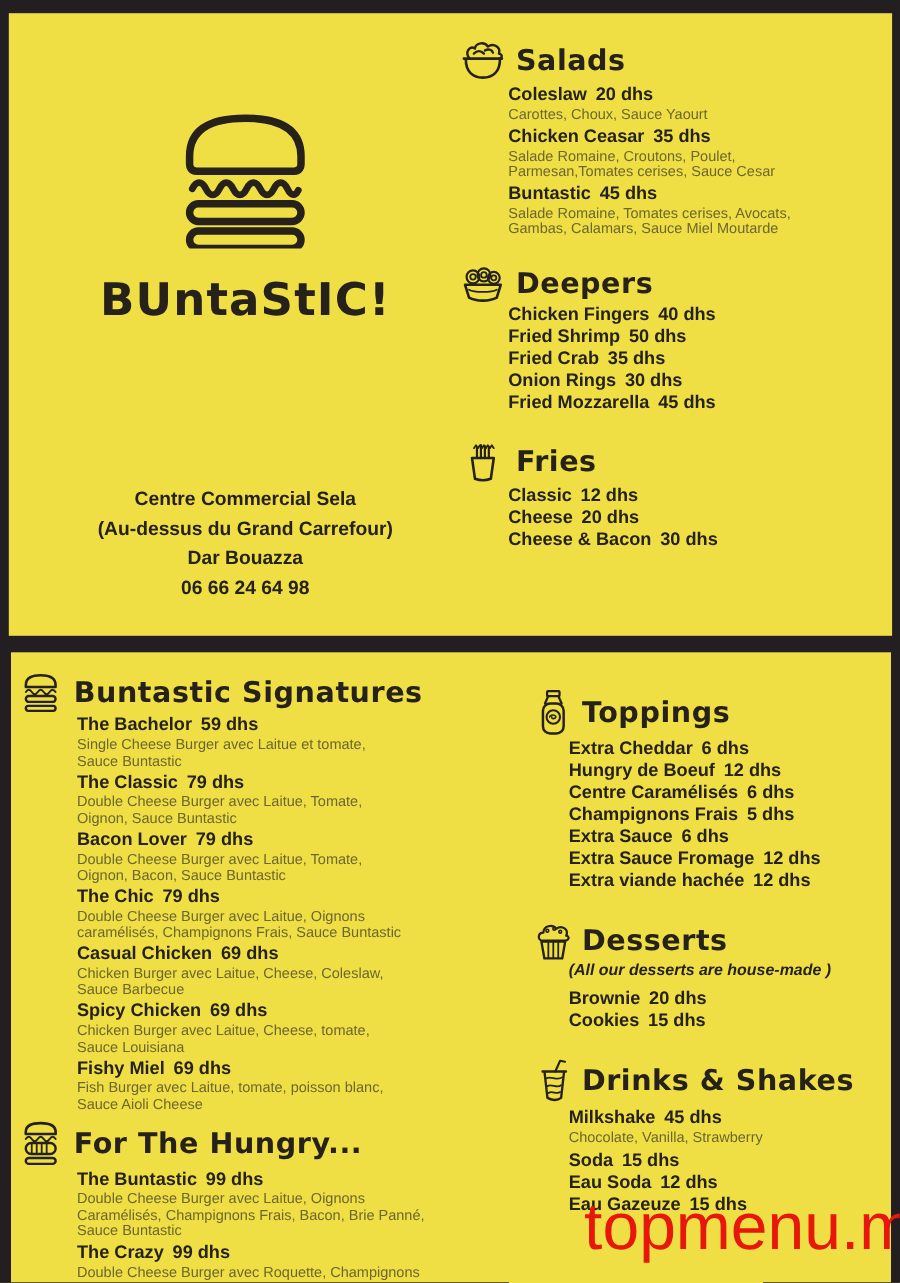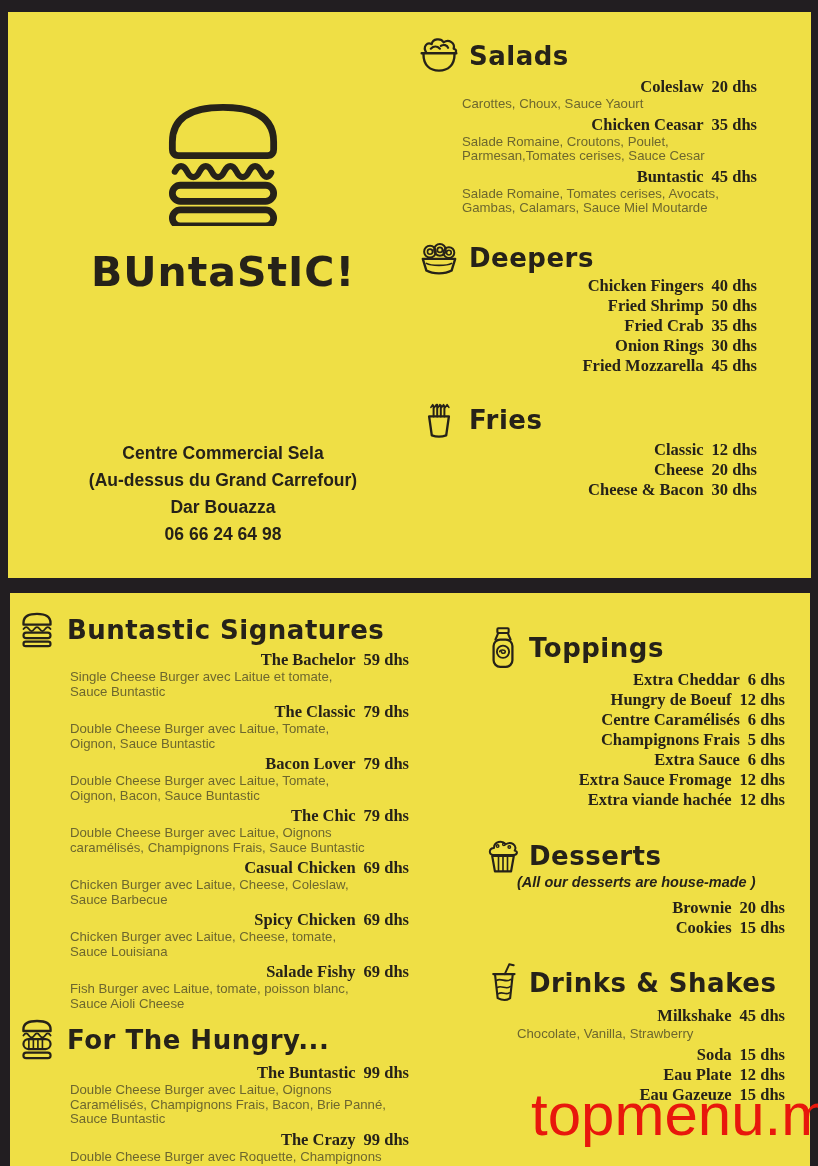--- a/index.html
+++ b/index.html
@@ -29,21 +29,21 @@
   #top-right{position:absolute;left:409px;top:18px;width:340px;}
   #bl{position:absolute;left:5px;top:12px;width:394px;}
   #br{position:absolute;left:475px;top:26px;width:300px;}
 
   .sec-head{display:flex;align-items:center;gap:8px;}
   .sec-head .icb{width:44px;display:flex;justify-content:center;flex:0 0 44px;}
   .sec-title{font-family:"DejaVu Sans",sans-serif;font-weight:bold;font-size:26px;letter-spacing:0.5px;white-space:nowrap;}
   .items{padding-left:45px;}
   #bl .items{padding-left:55px;}
   #br .items{padding-left:32px;}
-  .row{display:flex;justify-content:flex-end;align-items:baseline;line-height:19px;margin-top:2px;font-family:Liberation Serif, serif;}
+  .row{display:flex;justify-content:flex-start;align-items:baseline;line-height:19px;margin-top:2px;}
   .iname{font-weight:bold;font-size:16.5px;}
   .iprice{font-weight:bold;font-size:16.5px;white-space:nowrap;margin-left:8px;}
   .idesc{font-size:13.2px;color:var(--desc);line-height:14.5px;margin:1px 0 3px;font-weight:normal;}
   #bl .idesc{max-width:300px;}
   #bl .hungry .idesc{max-width:372px;}
   .plain .row{line-height:20px;margin-top:0;}
   .sec{margin-top:7px;}
   .mt{margin-top:24px;}
   .sec-sub{font-size:14.5px;font-weight:bold;font-style:italic;color:var(--ink);margin:-2px 0 8px 32px;}
 
@@ -221,21 +221,21 @@
             <span class="iname">Casual Chicken</span>
             <span class="iprice">69 dhs</span>
           </div>
           <div class="idesc">Chicken Burger avec Laitue, Cheese, Coleslaw, Sauce Barbecue</div>
           <div class="row">
             <span class="iname">Spicy Chicken</span>
             <span class="iprice">69 dhs</span>
           </div>
           <div class="idesc">Chicken Burger avec Laitue, Cheese, tomate, Sauce Louisiana</div>
           <div class="row">
-            <span class="iname">Salade Fishy</span>
+            <span class="iname">Fishy Miel</span>
             <span class="iprice">69 dhs</span>
           </div>
           <div class="idesc">Fish Burger avec Laitue, tomate, poisson blanc, Sauce Aioli Cheese</div>
         </div>
       </div>
 
       <div class="sec hungry" style="margin-top:8px;">
         <div class="sec-head">
           <span class="icb">
               <svg class="ic" width="38" height="42" viewBox="0 0 42 46">
@@ -353,21 +353,21 @@
           <div class="row">
             <span class="iname">Milkshake</span>
             <span class="iprice">45 dhs</span>
           </div>
           <div class="idesc">Chocolate, Vanilla, Strawberry</div>
           <div class="row">
             <span class="iname">Soda</span>
             <span class="iprice">15 dhs</span>
           </div>
           <div class="row">
-            <span class="iname">Eau Plate</span>
+            <span class="iname">Eau Soda</span>
             <span class="iprice">12 dhs</span>
           </div>
           <div class="row">
             <span class="iname">Eau Gazeuze</span>
             <span class="iprice">15 dhs</span>
           </div>
         </div>
       </div>
 
     </div>

